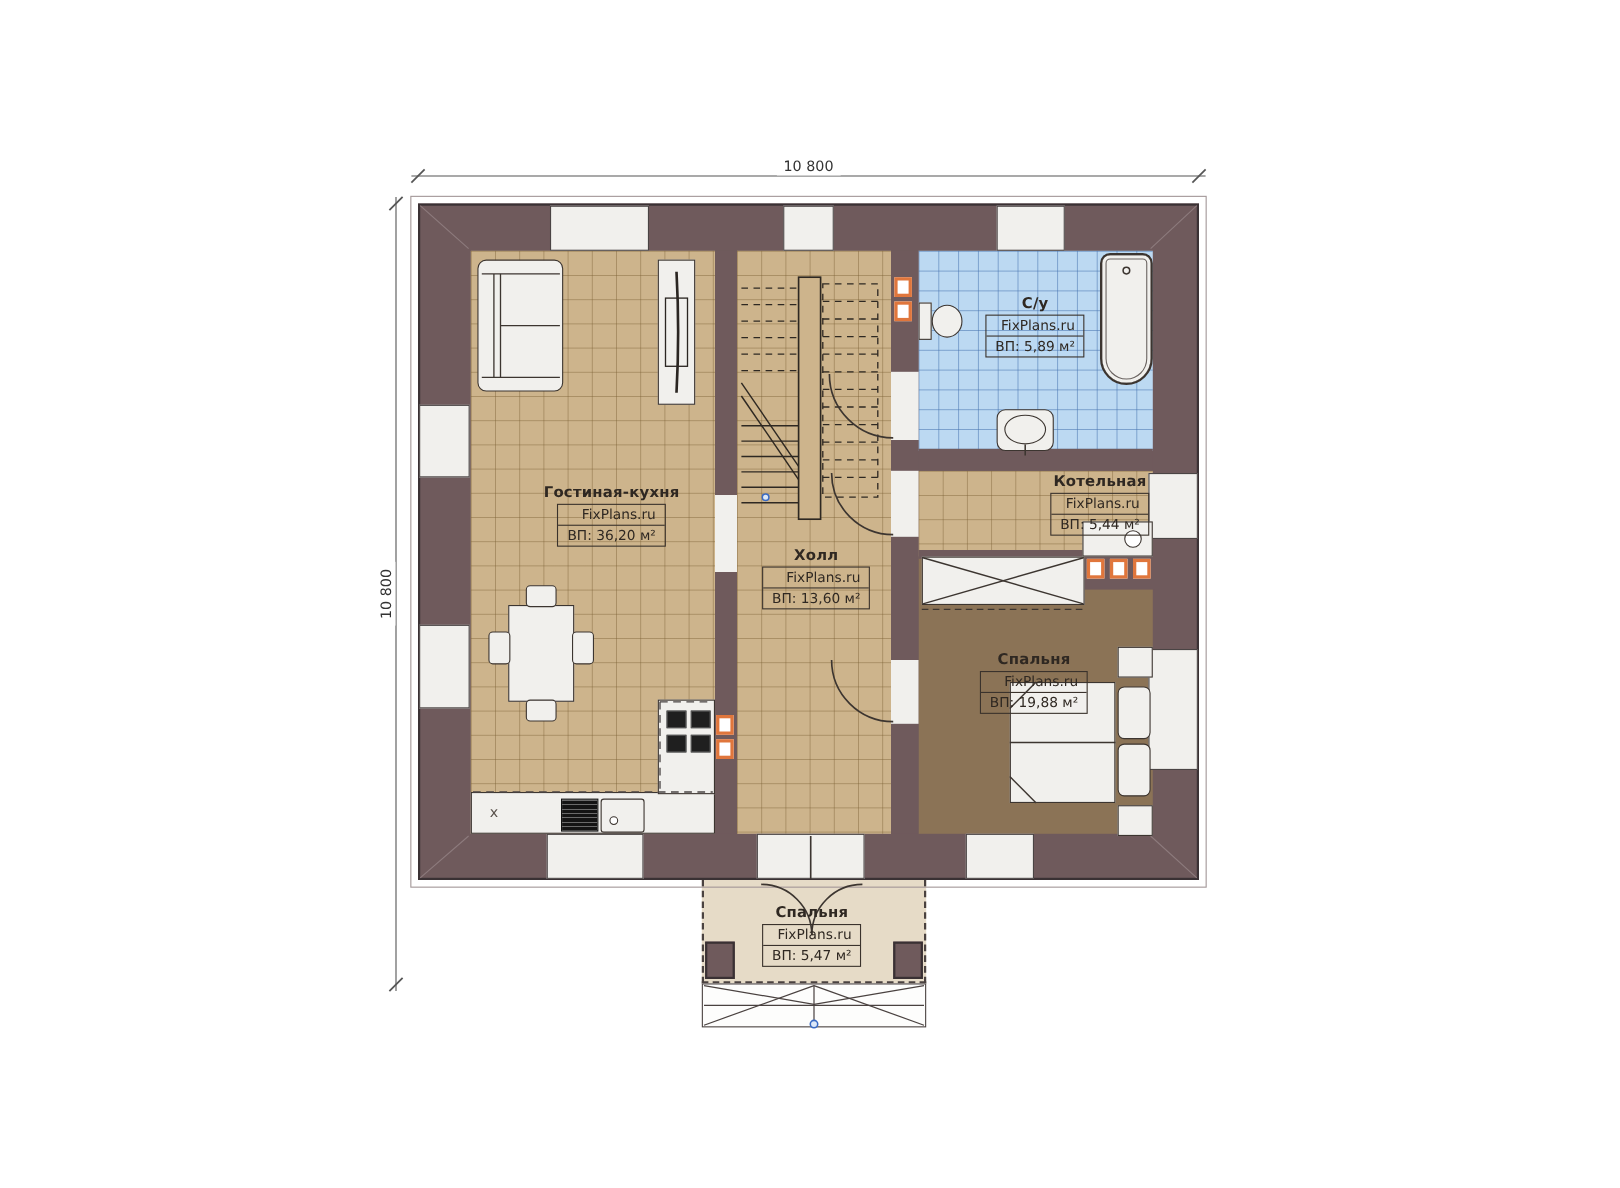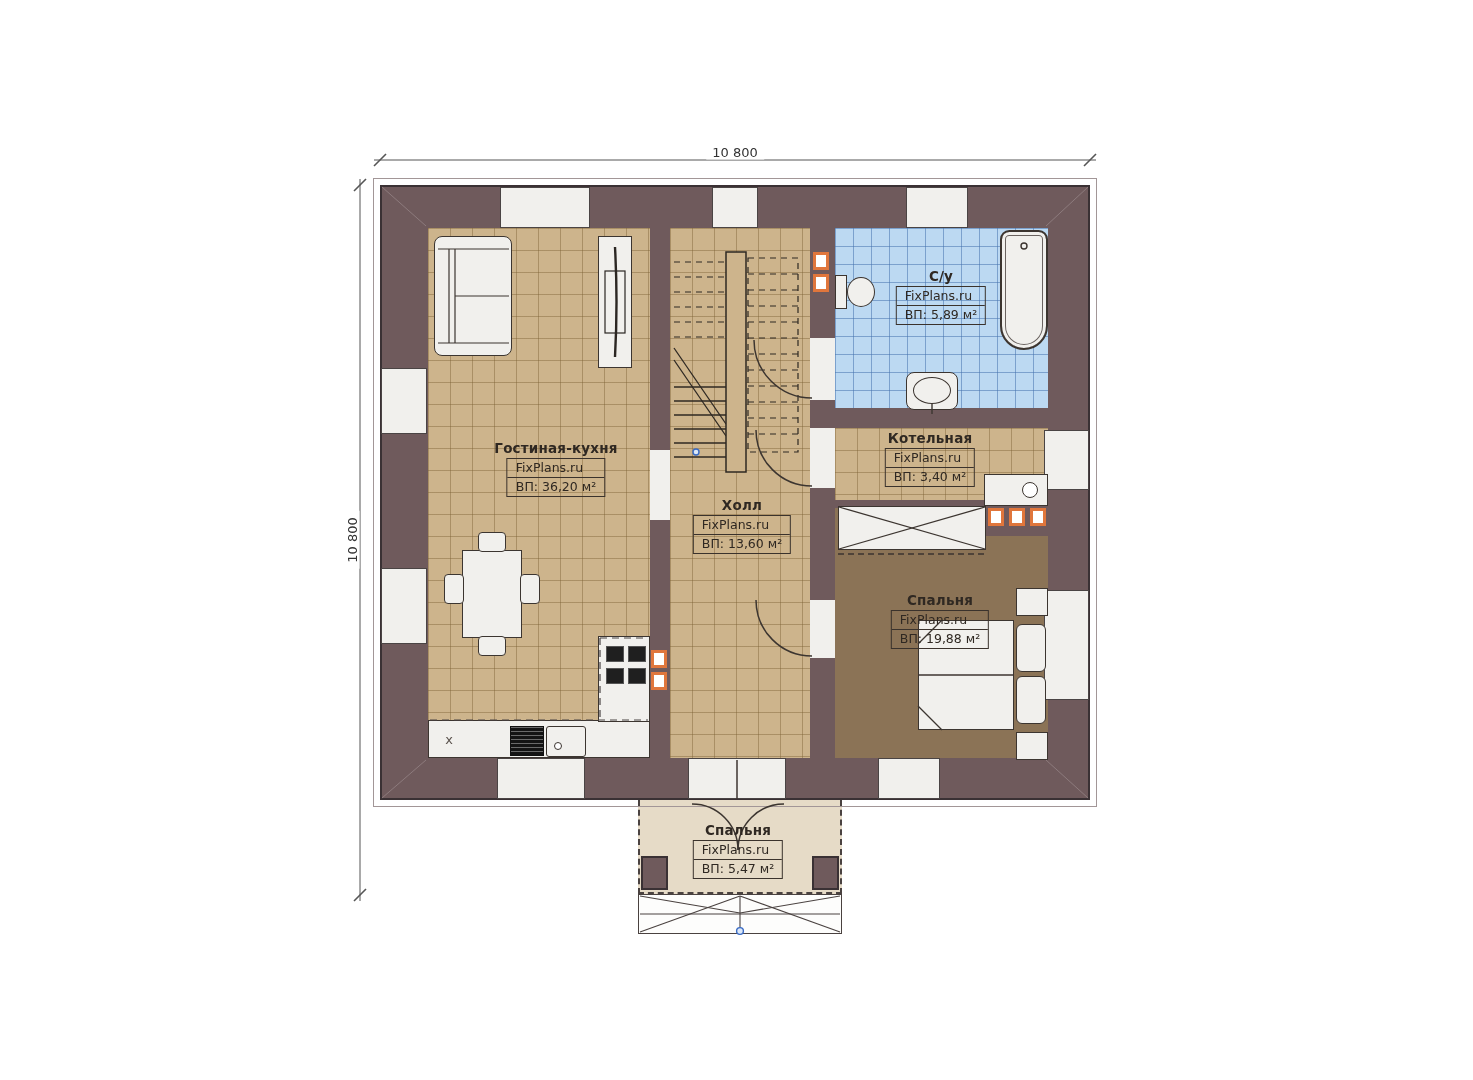--- a/index.html
+++ b/index.html
@@ -29,21 +29,21 @@
   .furn{background:var(--fixture);border:1.6px solid #3c3530;z-index:20}
   .furn2{background:var(--fixture);border:1.4px solid #3c3530;z-index:21}
   .dark-app{z-index:21}
   .vent{background:#fff;border:3px solid var(--accent);z-index:25}
   .porch{background:var(--porch);border:2px dashed #4a4240;border-top:none;z-index:5}
   .steps{background:#fdfdfc;border:1.5px solid #4a4240;z-index:6}
   .pillar{background:var(--wall);border:2px solid var(--wallline);z-index:9}
   .room-label{display:flex;flex-direction:column;align-items:center;z-index:50;
     transform:translateX(-50%);white-space:nowrap}
   .room-name{font-weight:bold;font-size:13.5px;letter-spacing:.2px;margin-bottom:2px}
-  .label-box{border:1.5px solid #3a322c;text-align:left;font-size:12.5px;line-height:1.45}
+  .label-box{border:1.5px solid #3a322c;text-align:right;font-size:12.5px;line-height:1.45}
   .label-box .row{padding:0 8px}
   .label-box .row + .row{border-top:1.5px solid #3a322c}
   .dim-label{font-size:13px;color:#333;background:#fff;padding:0 6px;z-index:52}
   #linework{position:absolute;left:0;top:0;z-index:40;pointer-events:none}
   .xmark{display:flex;align-items:center;justify-content:center;
     font-size:13px;color:#5a524c;z-index:22}
 </style>
 </head>
 <body>
 
@@ -147,25 +147,25 @@
       <div class="row">ВП: 13,60 м²</div>
     </div>
   </div>
   <div class="abs room-label" style="left:941px;top:268px">
     <div class="room-name">С/у</div>
     <div class="label-box">
       <div class="row">FixPlans.ru</div>
       <div class="row">ВП: 5,89 м²</div>
     </div>
   </div>
-  <div class="abs room-label" style="left:930px;top:430px">
+  <div class="abs room-label" style="left:1000px;top:430px">
     <div class="room-name">Котельная</div>
     <div class="label-box">
       <div class="row">FixPlans.ru</div>
-      <div class="row">ВП: 3,40 м²</div>
+      <div class="row">ВП: 5,44 м²</div>
     </div>
   </div>
   <div class="abs room-label" style="left:940px;top:592px">
     <div class="room-name">Спальня</div>
     <div class="label-box">
       <div class="row">FixPlans.ru</div>
       <div class="row">ВП: 19,88 м²</div>
     </div>
   </div>
   <div class="abs room-label" style="left:738px;top:822px">

